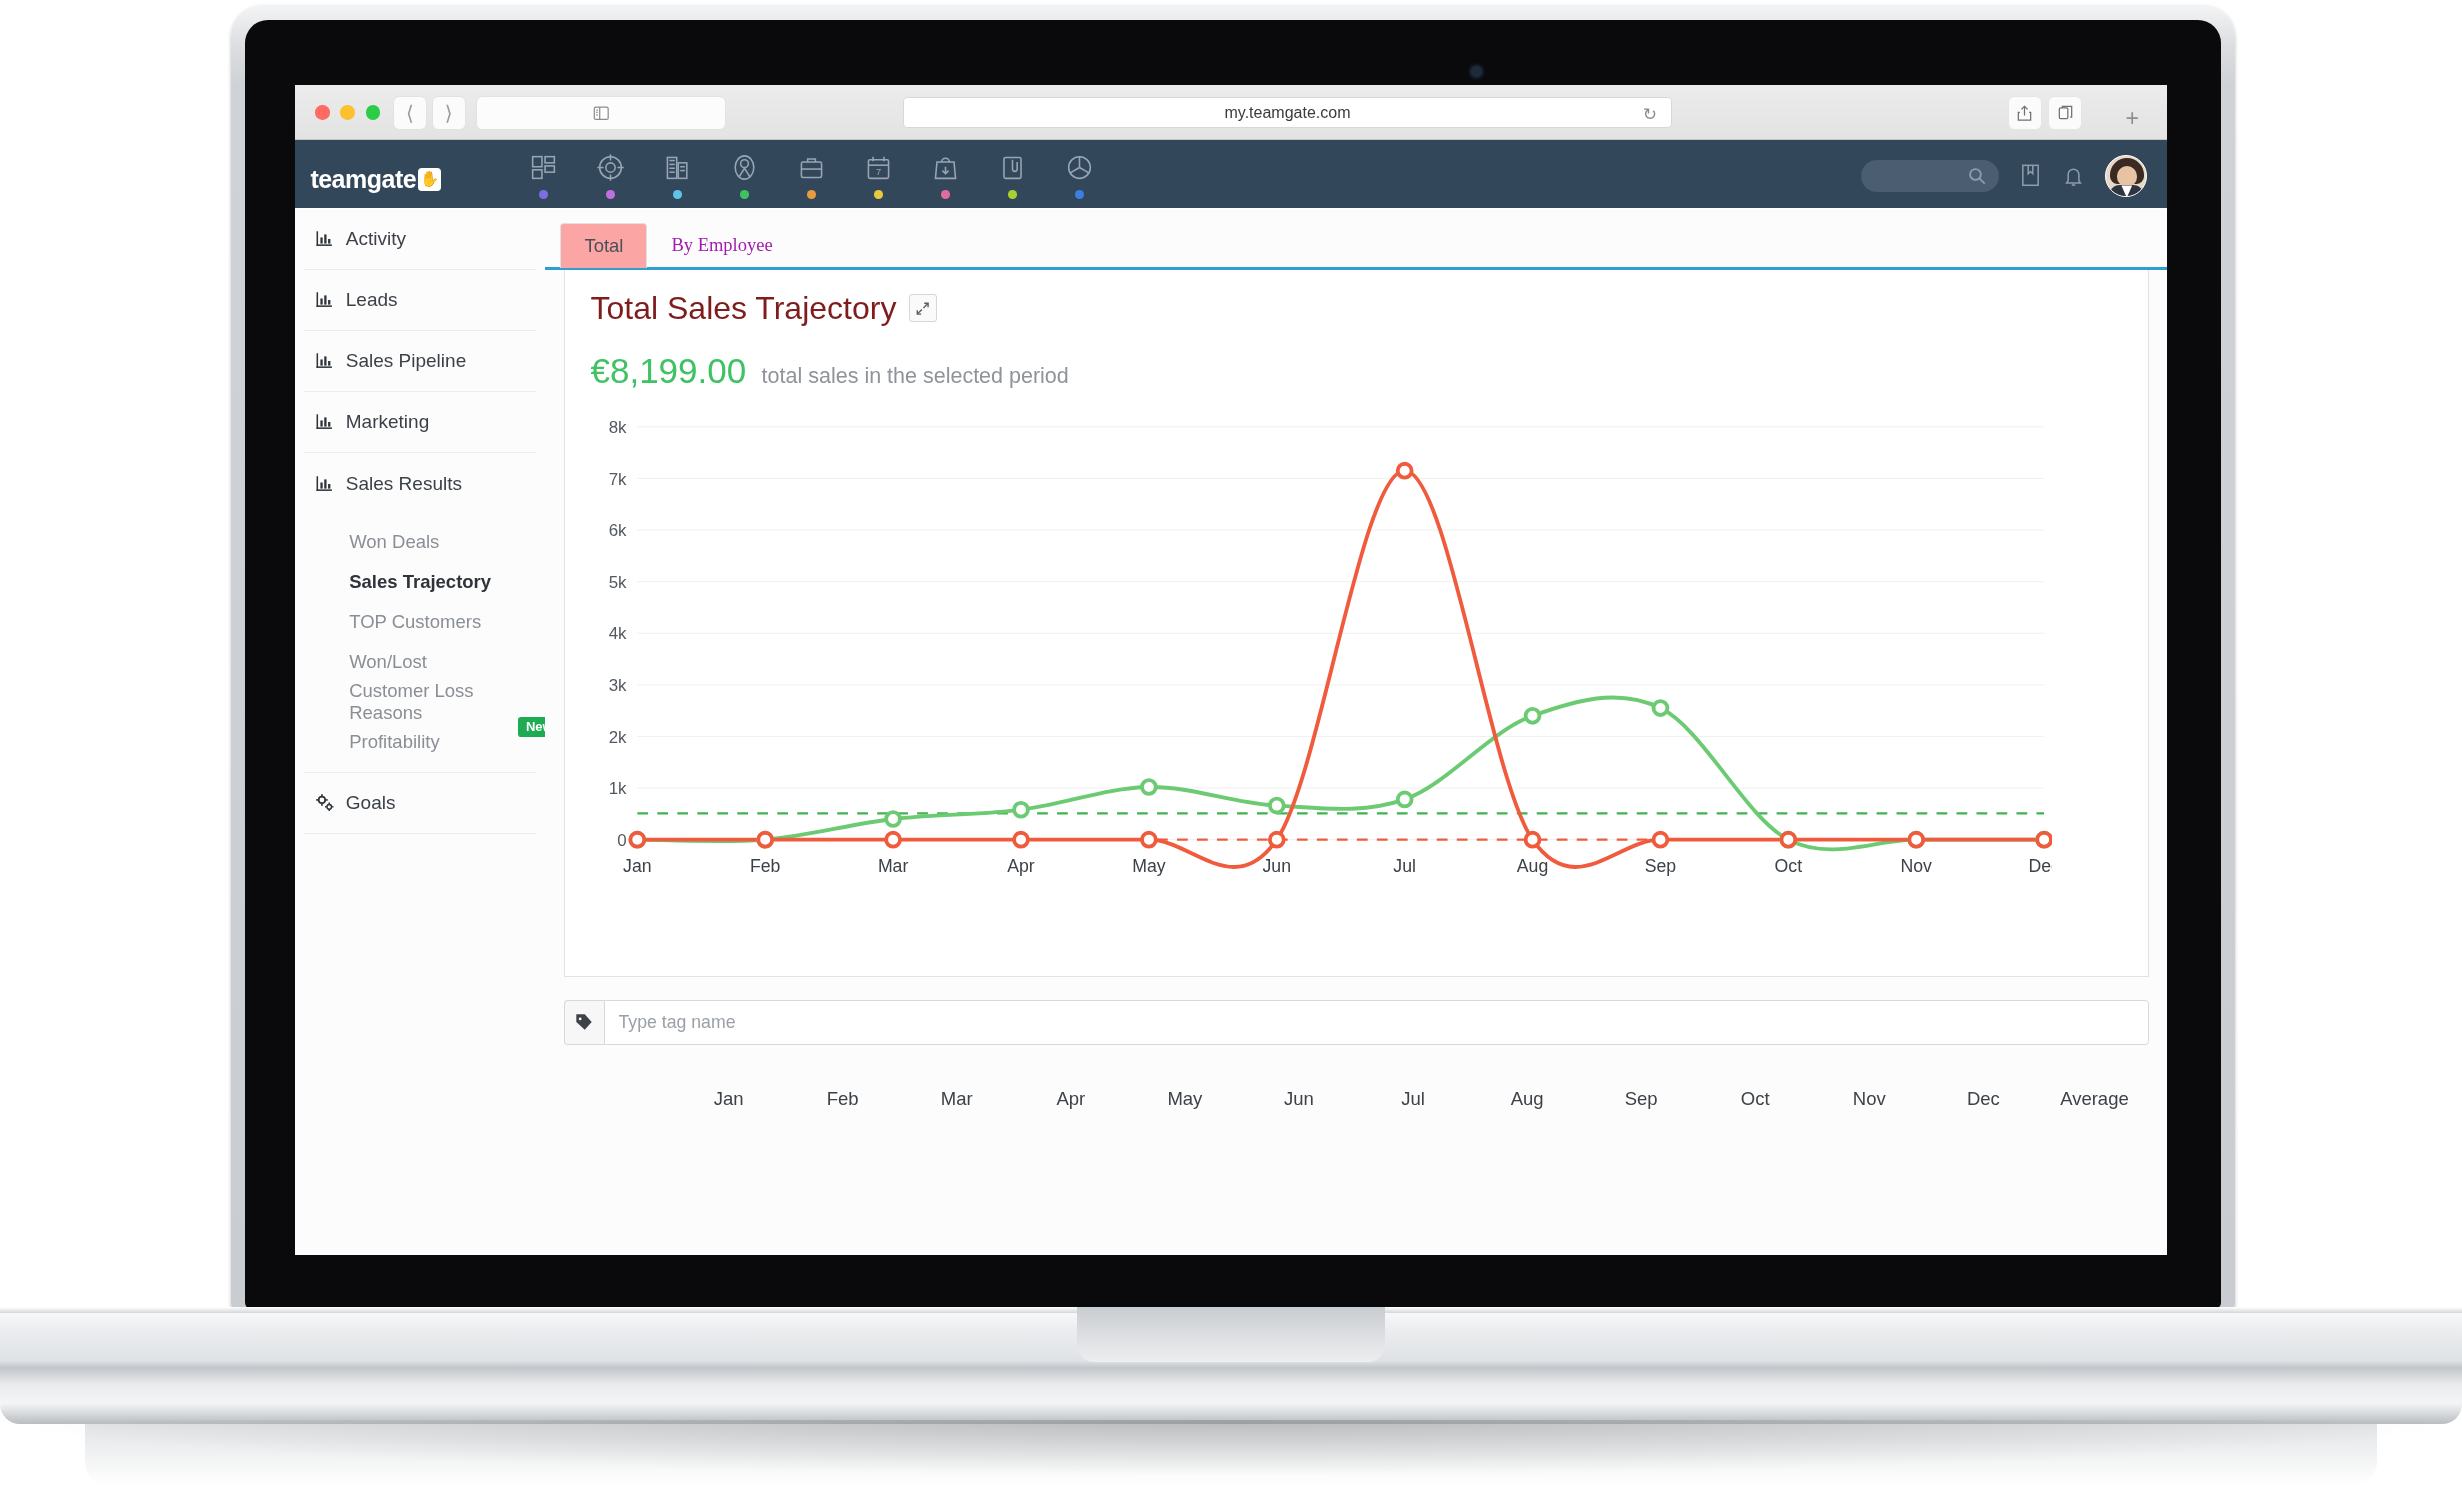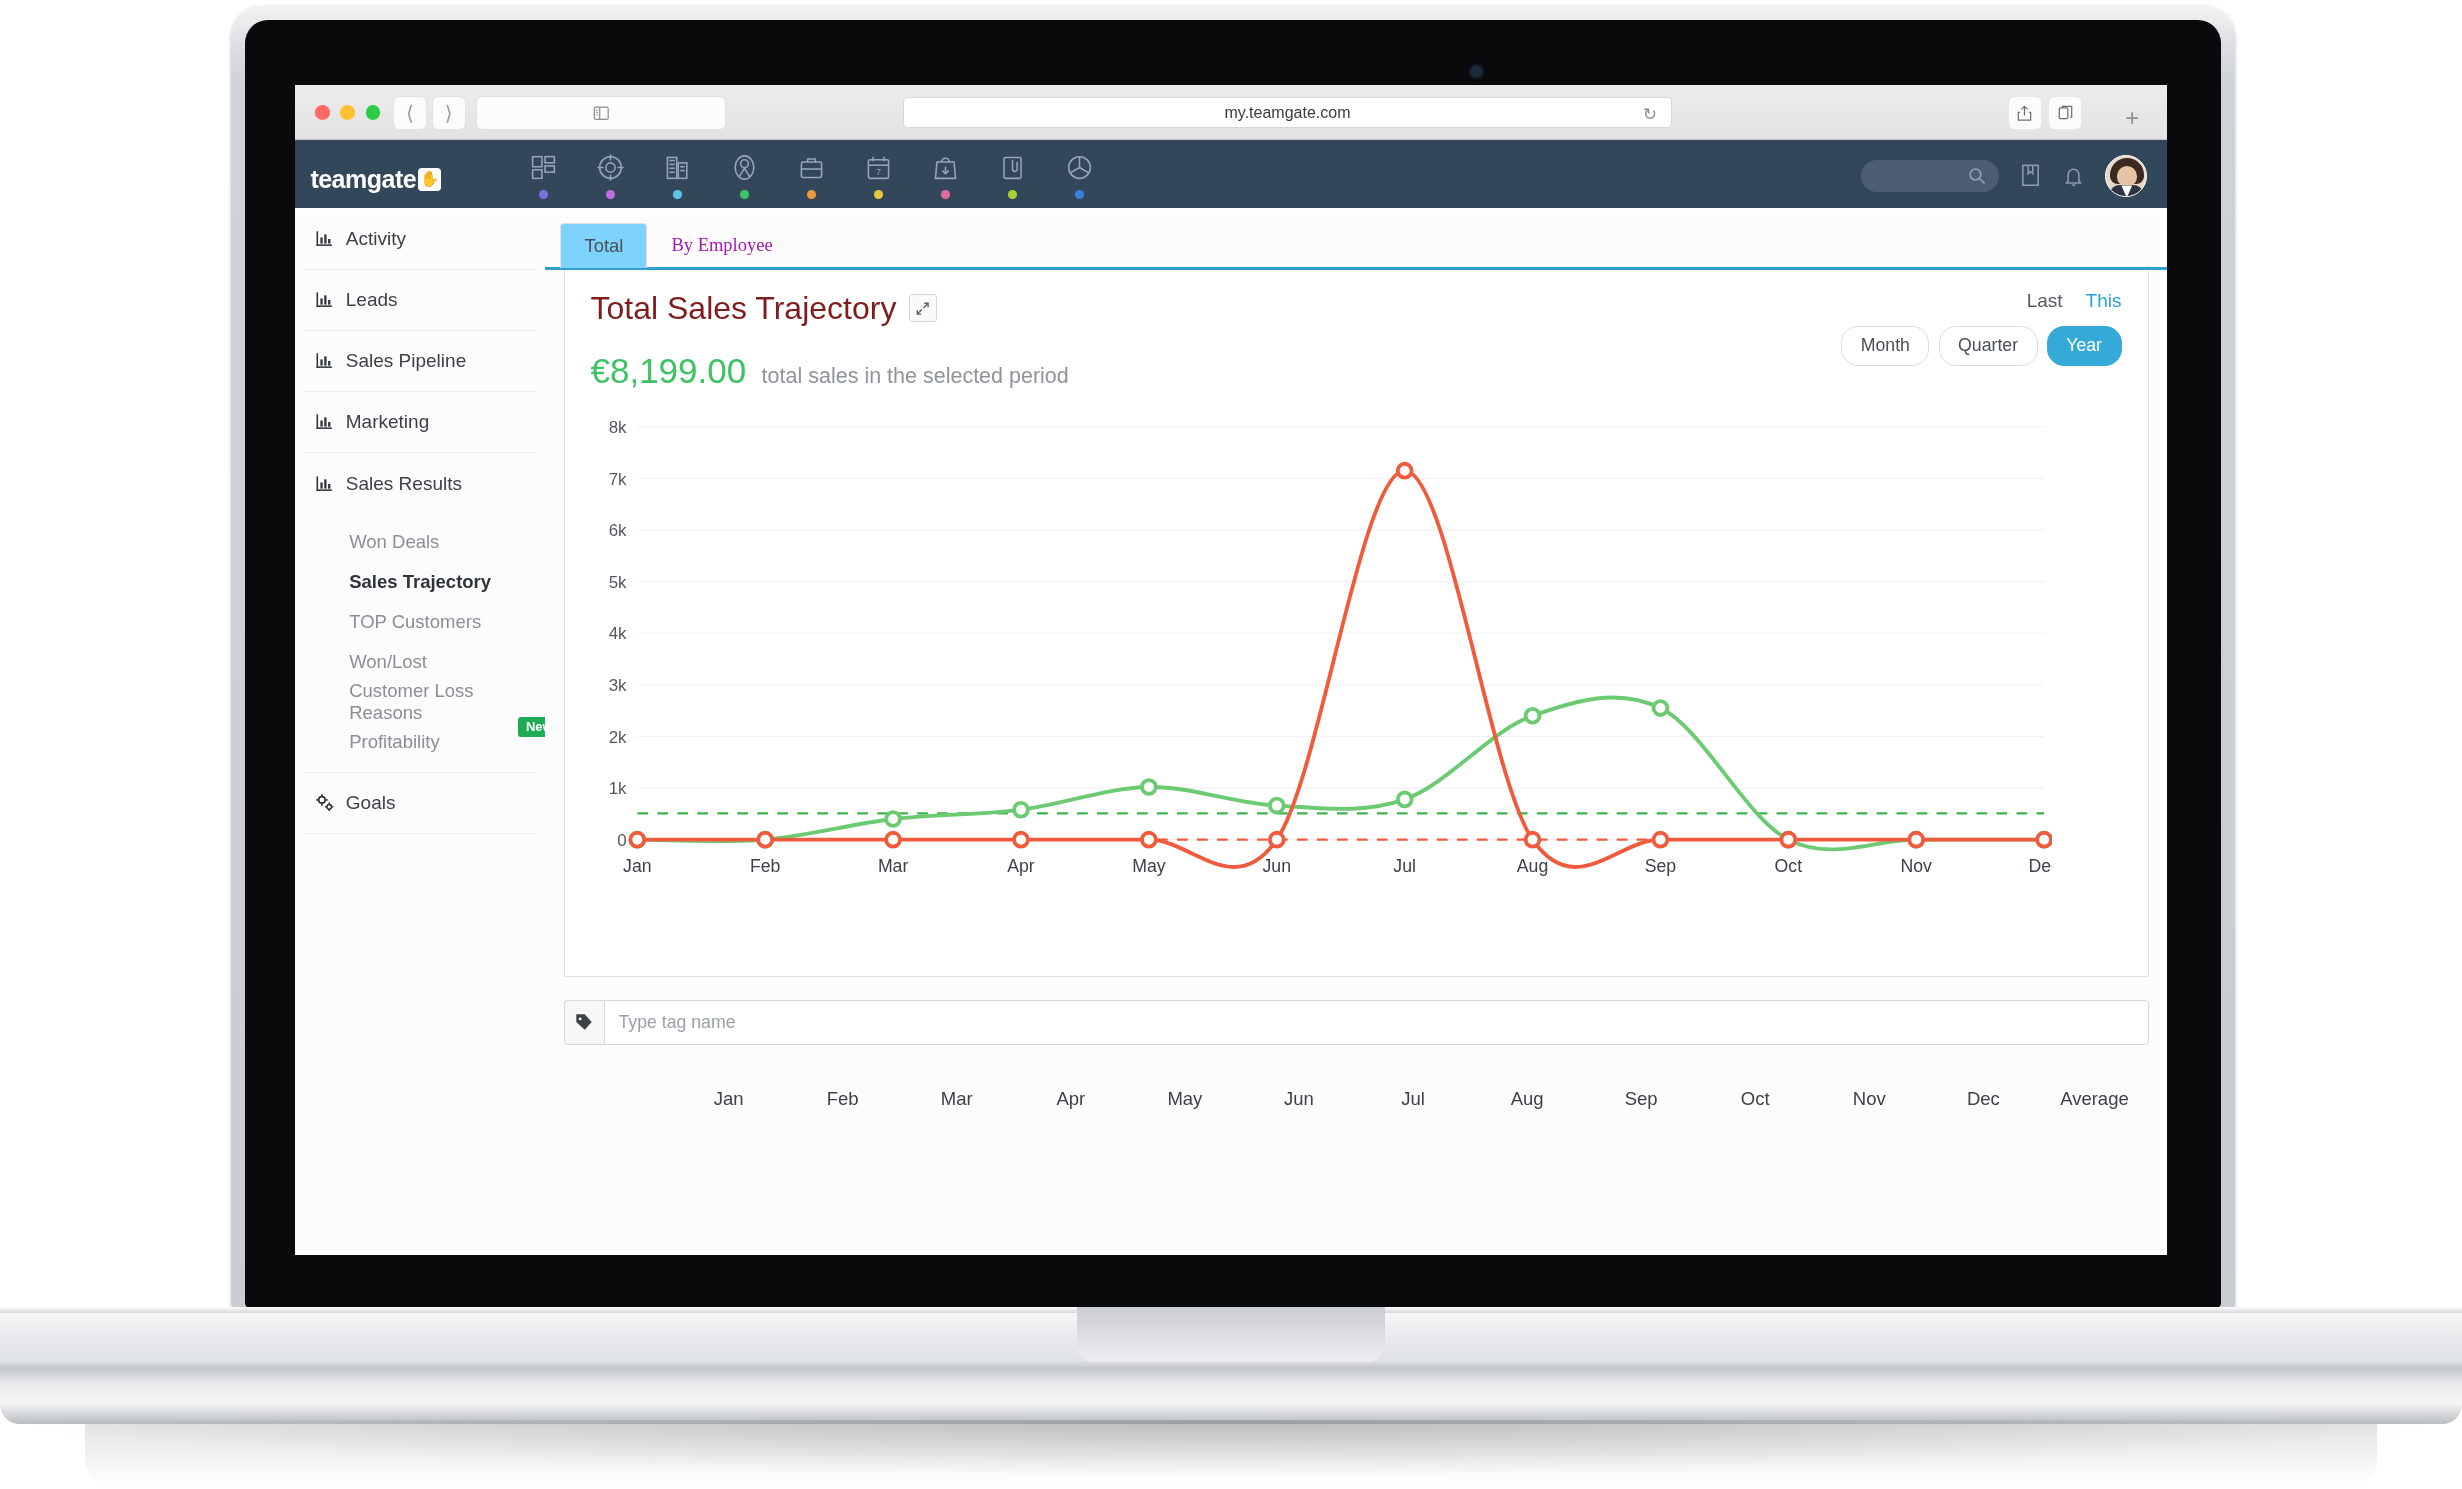--- a/index.html
+++ b/index.html
@@ -151,21 +151,21 @@
     background:#1fab54; color:#fff; font-size:13px; font-weight:700;
     padding: 2.3px 7.7px; border-radius:3.1px;
   }
   .side-item.goals { border-bottom: 0.8px solid #ededed; }
 
   
   .main { flex:1; padding: 0 0 0 0; position:relative; background:#fcfcfc; }
   .tabs { display:flex; padding-left: 15.4px; padding-top: 14px; }
   .tab {
     padding: 10.8px 23px; font-size: 18.5px; color:#4a5058;
-    background:#7dd3fc; border:0.8px solid #e0e0e0; border-bottom:none;
+    background:#fca5a5; border:0.8px solid #e0e0e0; border-bottom:none;
     border-radius: 3.8px 3.8px 0 0; cursor:pointer;
   }
   .tab.link { background:transparent; border-color:transparent; color:#a21caf;font-family:Liberation Serif, serif; }
   .tab-underline { height: 3.1px; background:#2f9fd0; margin-top:-0.8px; }
 
   .panel {
     margin: 0 18.5px; background:#fff; border:0.8px solid #e2e2e2; border-top:none;
     min-height: 707px; position:relative; padding: 20px 26px 14px 26px;
   }
   .panel-title-row { display:flex; align-items:center; gap:12.3px; }
@@ -508,31 +508,20 @@
             <div class="expand-btn">
               <svg width="15.4" height="15.4" viewBox="0 0 20 20" fill="none" stroke="#5a5f66" stroke-width="1.8">
                 <path d="M12 3 H17 V8"></path>
                   <path d="M17 3 L11 9"></path>
                 <path d="M8 17 H3 V12"></path>
                   <path d="M3 17 L9 11"></path>
               </svg>
             </div>
           </div>
 
-          <div class="period-wrap">
-            <div class="period-words">
-              <span class="pw-last">Last</span>
-              <span class="pw-this">This</span>
-            </div>
-            <div class="period-btns">
-              <div class="pbtn">Month</div>
-              <div class="pbtn">Quarter</div>
-              <div class="pbtn active">Year</div>
-            </div>
-          </div>
 
           <div class="total-row">
             <div class="total-amount">€8,199.00</div>
             <div class="total-label">total sales in the selected period</div>
           </div>
 
           <div class="chart-area">
             <svg class="chart-svg" id="chart" width="1461" height="492" viewBox="0 0 1900 640">
                 <line x1="60" y1="555" x2="1890" y2="555" stroke="#ececec" stroke-width="1"></line>
                 <text x="46" y="563" text-anchor="end" font-size="22" fill="#54595f" font-family="Liberation Sans, sans-serif">0</text>

